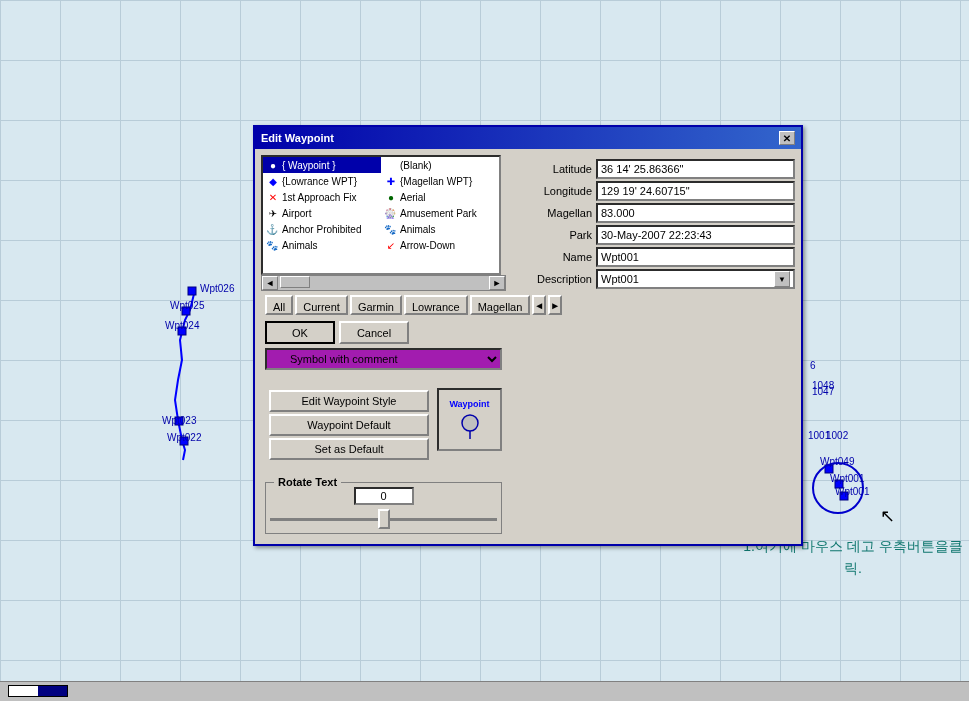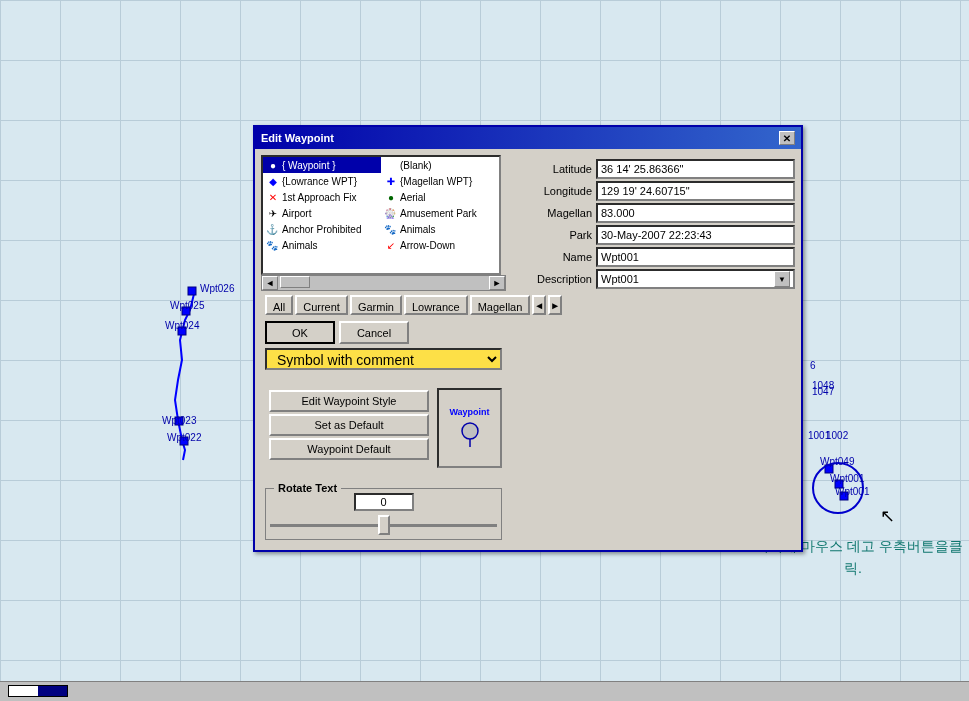--- a/index.html
+++ b/index.html
@@ -316,24 +316,24 @@
       display: flex;
       align-items: center;
       margin: 4px 4px 2px 4px;
       gap: 2px;
     }
 
     .symbol-combo {
       flex: 1;
       height: 22px;
       border: 2px inset #808080;
-      background: #fde047;
-      font-size: 14px;
+      background: #a21caf;
+      font-size: 11px;
       font-family: inherit;
-      padding: 1px 6px;
+      padding: 1px 19px;
     }
 
     
     .style-btn-row {
       display: flex;
       flex-direction: column;
       gap: 2px;
       margin: 2px 4px;
     }
 
@@ -567,25 +567,25 @@
 
       <div class="symbol-combo-row">
         <select class="symbol-combo">
           <option>Symbol with comment</option>
         </select>
       </div>
 
       <div style="display:flex; align-items:flex-start; gap:4px; margin: 16px 4px;">
         <div class="style-btn-row" style="flex:1;">
           <button class="style-btn">Edit Waypoint Style</button>
+          <button class="style-btn">Waypoint Default</button>
           <button class="style-btn">Set as Default</button>
-          <button class="style-btn">Waypoint Default</button>
         </div>
 
-        <div style="width:65px; height:80px; border:2px inset #808080; background:#d4d0c8; display:flex; align-items:center; justify-content:center; flex-direction:column; flex-shrink:0;">
+        <div style="width:65px; height:63px; border:2px inset #808080; background:#d4d0c8; display:flex; align-items:center; justify-content:center; flex-direction:column; flex-shrink:0;">
           <div style="font-size:9px; color:#0000ff; font-weight:bold; margin-bottom:2px;">Waypoint</div>
           <svg width="30" height="30">
             <circle cx="15" cy="12" r="8" stroke="#0000aa" stroke-width="1.5" fill="#c0c0c0"></circle>
             <line x1="15" y1="20" x2="15" y2="28" stroke="#0000aa" stroke-width="1.5"></line>
           </svg>
         </div>
       </div>
 
       <div class="rotate-section">
         <div class="rotate-legend">Rotate Text</div>

